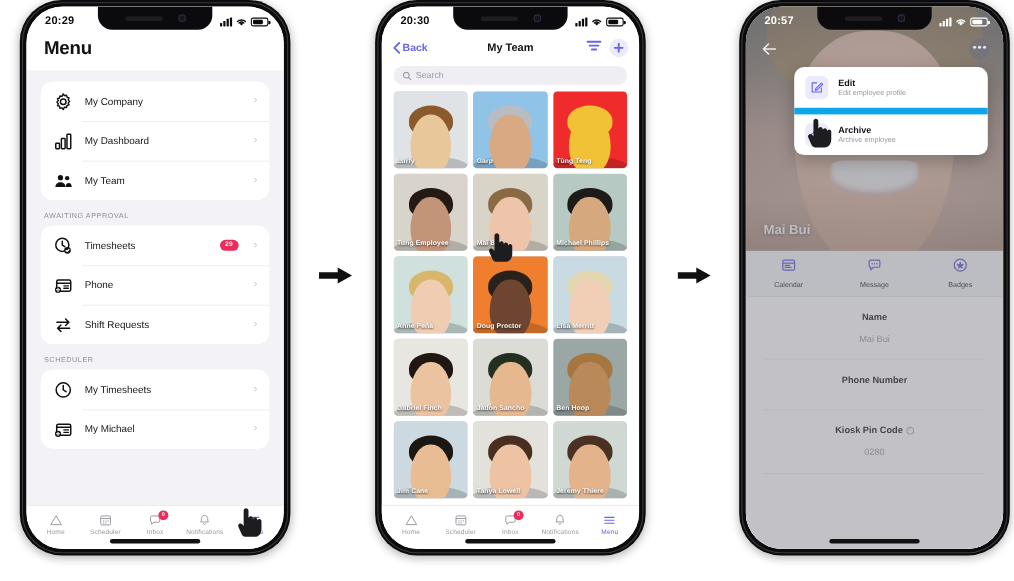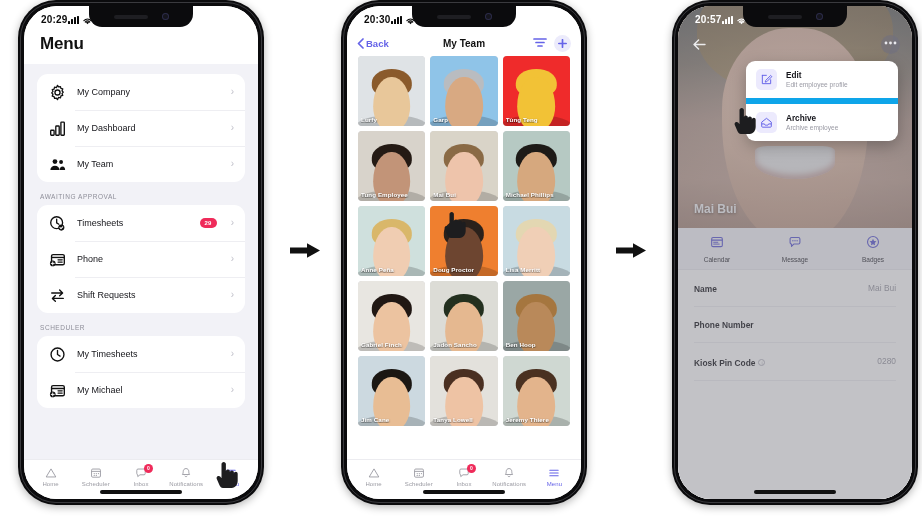--- a/index.html
+++ b/index.html
@@ -38,21 +38,21 @@
     border-bottom-left-radius:13px; border-bottom-right-radius:13px;
     z-index:30; display:flex; align-items:center; justify-content:center; gap:14px;
   }
   .notch .speaker{ width:34px;height:4px;background:#1e1e22;border-radius:3px; }
   .notch .cam{ width:7px;height:7px;border-radius:50%;background:#15151c;
                box-shadow: inset 0 0 0 1px #2b2b48; }
 
   
   .statusbar{
     position:absolute; top:0; left:0; right:0; height:24px; z-index:25;
-    display:flex; align-items:center; 
+    display:flex; align-items:center; justify-content:space-between;
     padding:3px 14px 0 17px; font-size:10px; font-weight:bold; letter-spacing:.2px;
   }
   .statusbar.light{ color:#0a0a0a; }
   .statusbar.dark { color:#fff; }
   .sb-right{ display:flex; align-items:center; gap:3px; }
   .bars{ display:flex; align-items:flex-end; gap:1px; height:8px; }
   .bars i{ display:block; width:2px; background:currentColor; border-radius:.5px; }
   .bars i:nth-child(1){height:3px}.bars i:nth-child(2){height:5px}
   .bars i:nth-child(3){height:6.5px}.bars i:nth-child(4){height:8px}
   .wifi{ width:11px;height:8px;position:relative;}
@@ -189,40 +189,40 @@
              display:flex; align-items:center; justify-content:space-between; padding:0 12px; }
   .circ-btn{ width:19px; height:19px; border-radius:50%;
              display:flex; align-items:center; justify-content:center;
              color:#f3f3f6; }
   .circ-btn.dots{ background:rgba(112,112,130,.55); letter-spacing:1px;
                   font-size:10px; line-height:0; padding-bottom:2px; }
   .hero-name{ position:absolute; left:16px; bottom:12px; z-index:11;
               color:#f4f4f6; font-size:12px; font-weight:bold;
               text-shadow:0 1px 3px rgba(0,0,0,.45); }
   .popup{
-    position:absolute; top:55px; right:14px; width:152px; z-index:20;
+    position:absolute; top:55px; right:14px; width:176px; z-index:20;
     background:#fff; border-radius:9px; overflow:hidden;
     box-shadow:0 5px 16px rgba(0,0,0,.27);
   }
   .popup-item{ display:flex; align-items:center; gap:9px; padding:8px 10px; }
   .popup-item + .popup-item{ border-top:6px solid #0ea5e9; }
   .pi-ico{ width:21px;height:21px;border-radius:5px;background:#eceafd;
            display:flex;align-items:center;justify-content:center;color:#6563e8;
            flex:0 0 21px; }
   .pi-t{ font-size:8.2px; font-weight:bold; color:#14141a; }
   .pi-s{ font-size:6.6px; color:#9a9aa4; margin-top:1px; }
 
   .qtabs{ flex:0 0 auto; height:42px; display:flex; align-items:center;
           background:#f5f5f9; border-bottom:1px solid #e9e9ef; }
   .qtab{ flex:1; display:flex; flex-direction:column; align-items:center; gap:3px;
          color:#5b59d6; }
   .qtab .qlabel{ font-size:6.5px; color:#2a2a33; }
   .fields{ flex:1 1 auto; background:#fff; padding:0 16px; overflow:hidden; }
-  .field{ display:flex; align-items:flex-end; justify-content:space-between;
-          padding:13px 0 12px; border-bottom:1px solid #efeff3; }
+  .field{ display:flex; align-items:center; justify-content:space-between;
+          gap:10px; padding:13px 0 12px; border-bottom:1px solid #efeff3;flex-direction:column; }
   .f-key{ font-size:8.4px; color:#14141a; font-weight:bold; white-space:nowrap;
           display:flex; align-items:center; gap:3px; }
   .f-val{ font-size:8.4px; color:#9a9aa4; text-align:right; line-height:1.35; }
   .info-i{ width:7px;height:7px;border:1px solid #b6b6c0;border-radius:50%;
            color:#b6b6c0; font-size:5px; display:flex; align-items:center;
            justify-content:center; font-weight:normal; }
   .dim-overlay{ position:absolute; inset:0; background:rgba(120,120,128,.45);
                 z-index:15; pointer-events:none; }
 
   
@@ -484,20 +484,27 @@
               </svg>
             </span>
             <span class="plus-btn">
               <svg width="9" height="9" viewBox="0 0 9 9">
                 <path d="M4.5 .8v7.4M.8 4.5h7.4" stroke="#6563e8" stroke-width="1.7" stroke-linecap="round"></path>
               </svg>
             </span>
           </div>
         </div>
 
+        <div class="searchbar">
+          <svg width="8" height="8" viewBox="0 0 10 10">
+            <circle cx="4.2" cy="4.2" r="3.2" stroke="#9a9aa4" stroke-width="1.2" fill="none"></circle>
+            <path d="M6.7 6.7 9.3 9.3" stroke="#9a9aa4" stroke-width="1.2" stroke-linecap="round"></path>
+          </svg>
+          <span>Search</span>
+        </div>
 
         <div class="grid" id="p2-grid">
             <div class="member">
               <div class="ph">
                 <div class="bg" style="background:#dfe3e6"></div>
                 <div class="shoulders" style="background:rgba(0,0,0,.18)"></div>
                 <div class="hair" style="background:#8a5a2b"></div>
                 <div class="head" style="background:#e8c79a"></div>
               </div>
               <div class="mname">Lurfy</div>

